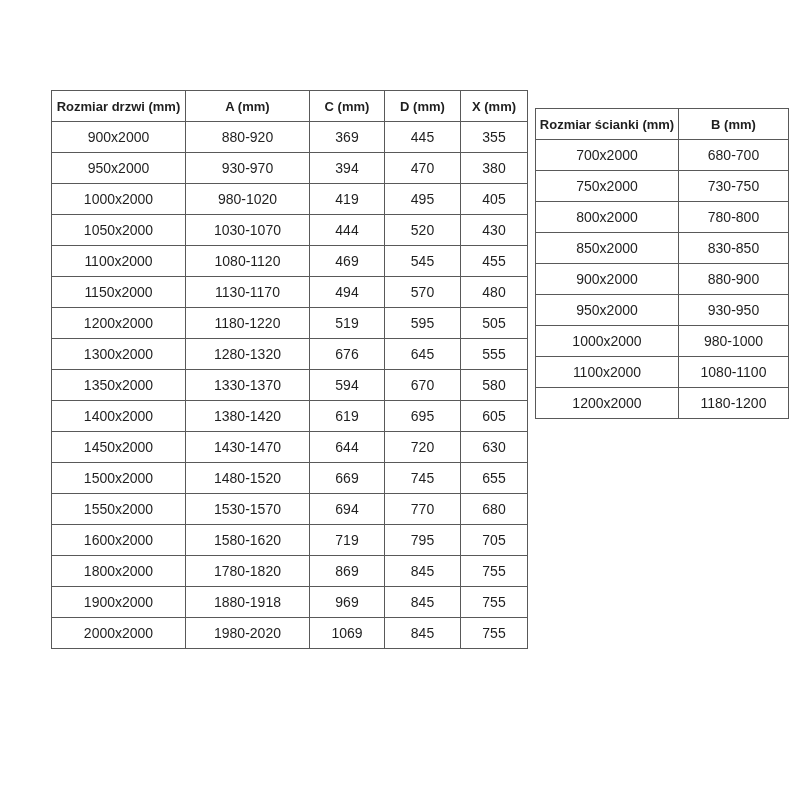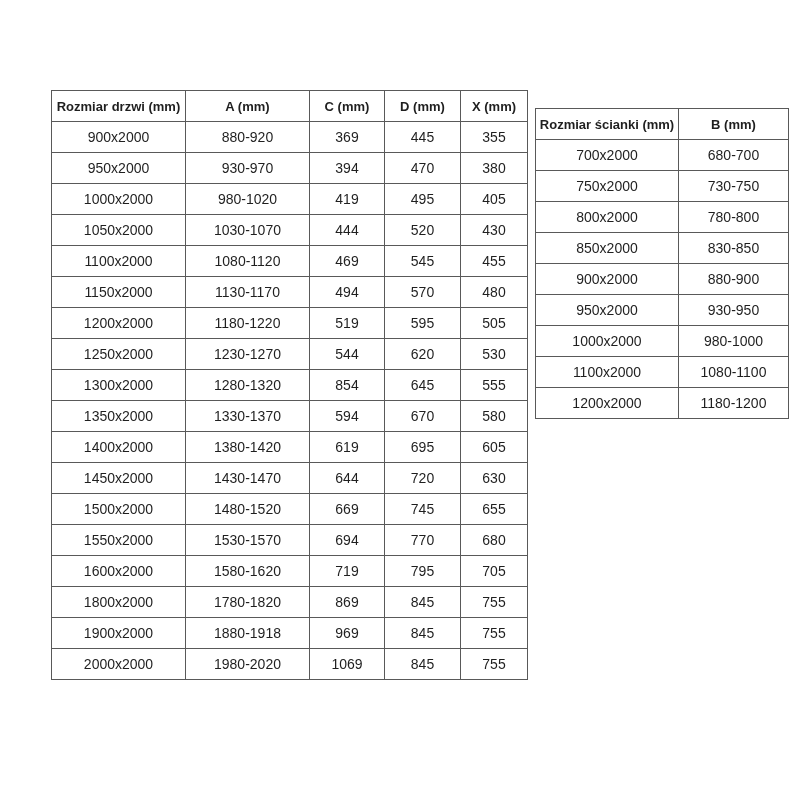--- a/index.html
+++ b/index.html
@@ -113,30 +113,23 @@
         <td>480</td>
       </tr>
       <tr>
         <td>1200x2000</td>
         <td>1180-1220</td>
         <td>519</td>
         <td>595</td>
         <td>505</td>
       </tr>
       <tr>
-        <td>1250x2000</td>
-        <td>1230-1270</td>
-        <td>544</td>
-        <td>620</td>
-        <td>530</td>
-      </tr>
-      <tr>
         <td>1300x2000</td>
         <td>1280-1320</td>
-        <td>854</td>
+        <td>676</td>
         <td>645</td>
         <td>555</td>
       </tr>
       <tr>
         <td>1350x2000</td>
         <td>1330-1370</td>
         <td>594</td>
         <td>670</td>
         <td>580</td>
       </tr>

